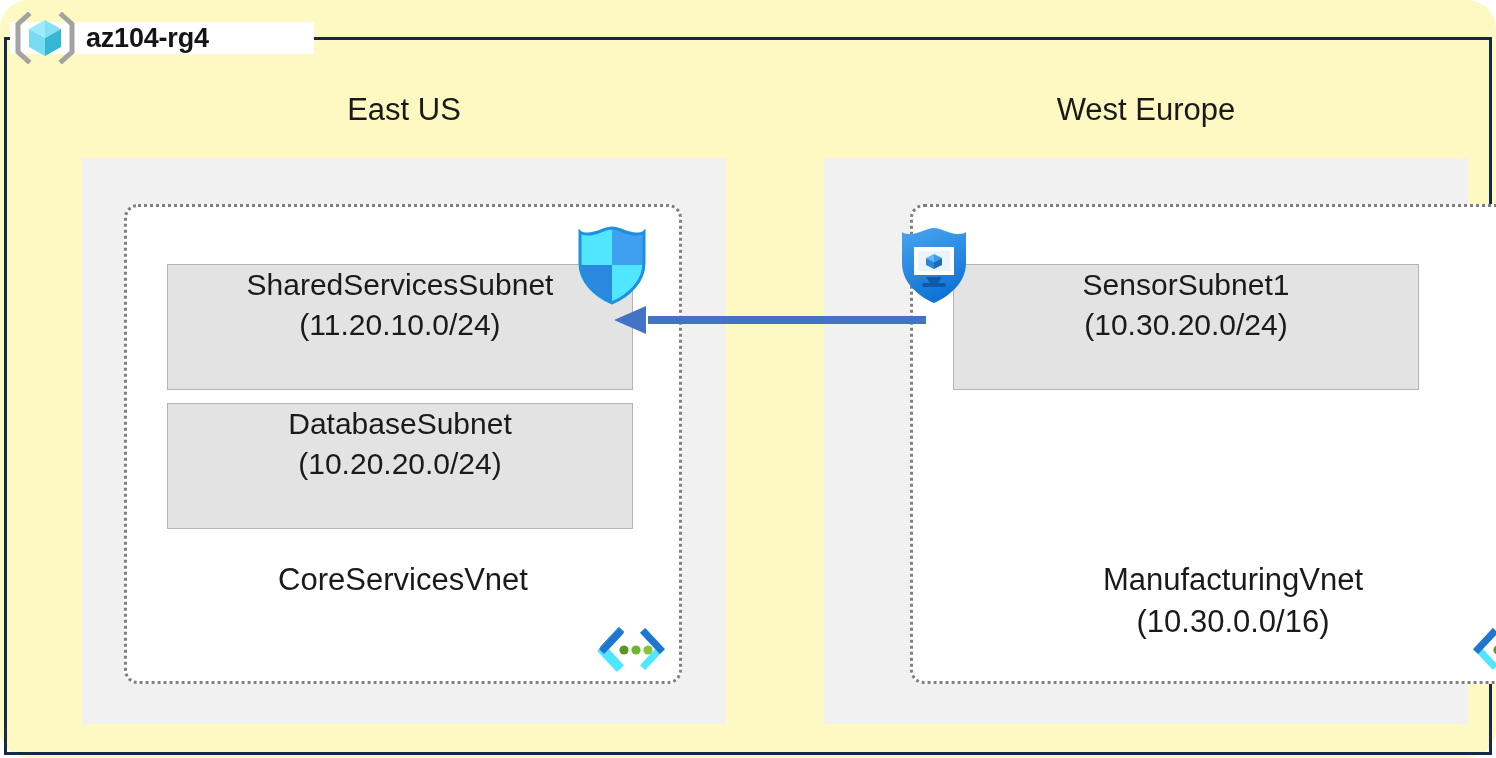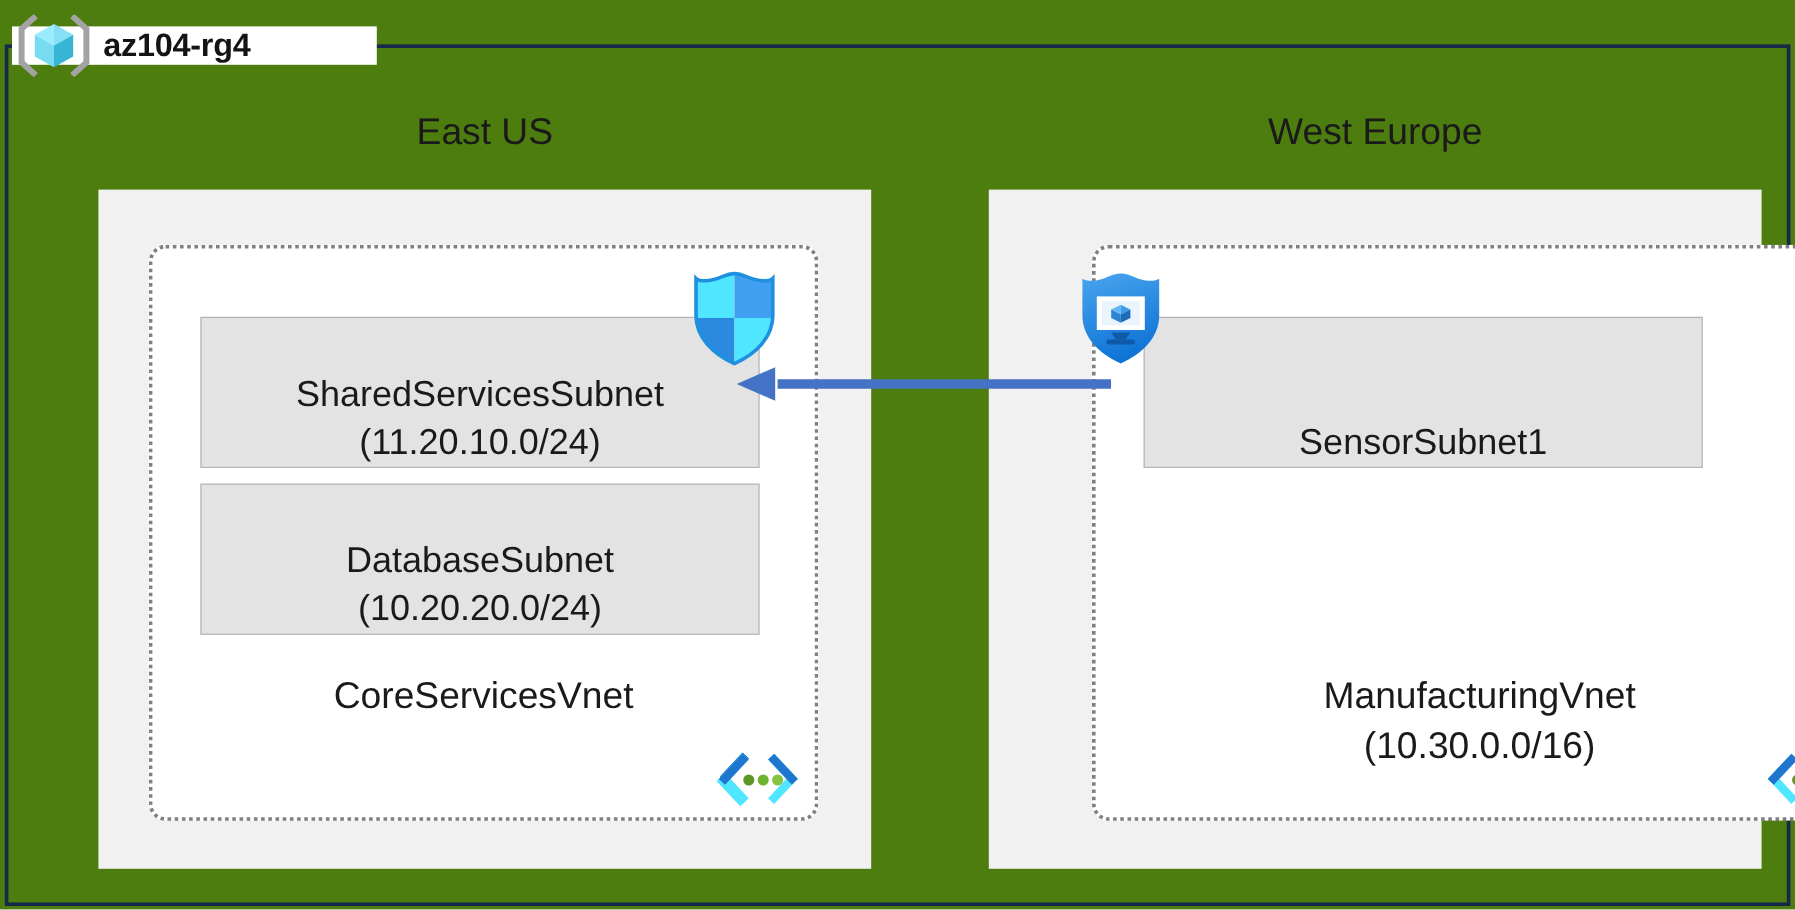--- a/index.html
+++ b/index.html
@@ -9,21 +9,22 @@
     height: 758px;
     background: #ffffff;
     font-family: "Liberation Sans", sans-serif;
     overflow: hidden;
   }
 
   #canvas {
     position: relative;
     width: 1496px;
     height: 758px;
-    background: #4d7c0f;
+    background: #fef9c3;
+    border-radius: 29px;
   }
 
   
   .rg-frame {
     position: absolute;
     left: 4px;
     top: 37px;
     width: 1488px;
     height: 718px;
     border: 3px solid #16294b;
@@ -106,21 +107,21 @@
   .subnet {
     position: absolute;
     left: 40px;
     width: 466px;
     height: 126px;
     background: #e3e3e3;
     border: 1px solid #b4b4b4;
     display: flex;
     flex-direction: column;
     align-items: center;
-    justify-content: flex-end;
+    justify-content: flex-start;
   }
   .subnet-1 { top: 57px; }
   .subnet-2 { top: 196px; }
 
   .subnet-name, .subnet-cidr {
     font-size: 30px;
     color: #1a1a1a;
     line-height: 40px;
     white-space: nowrap;
   }
@@ -237,20 +238,21 @@
         <circle cx="39" cy="23" r="4.6" fill="#6db52f"></circle>
         <circle cx="51" cy="23" r="4.6" fill="#84c440"></circle>
       </svg>
     </span>
   </div>
 
   <div class="vnet vnet-west">
 
     <div class="subnet subnet-1">
       <div class="subnet-name">SensorSubnet1</div>
+      <div class="subnet-cidr">(10.30.20.0/24)</div>
     </div>
 
 
     <div class="vnet-caption">
       <div class="vnet-name">ManufacturingVnet</div>
       <div class="vnet-cidr">(10.30.0.0/16)</div>
     </div>
 
     <span>
       <svg class="vnet-glyph" viewBox="0 0 70 48" xmlns="http://www.w3.org/2000/svg">

